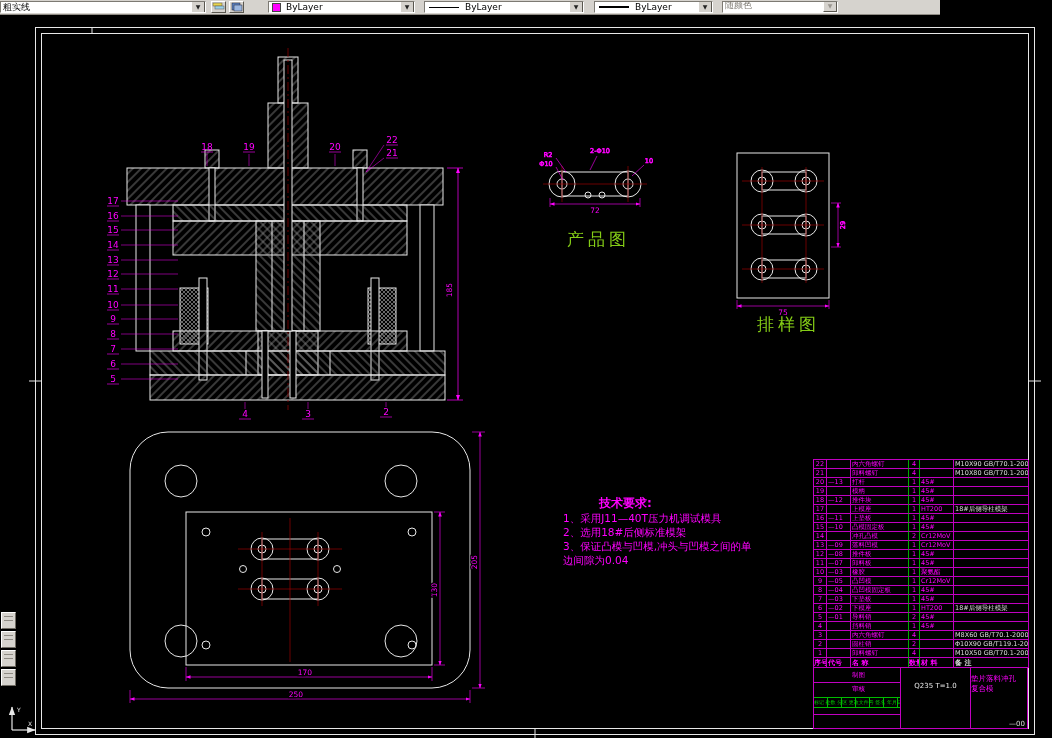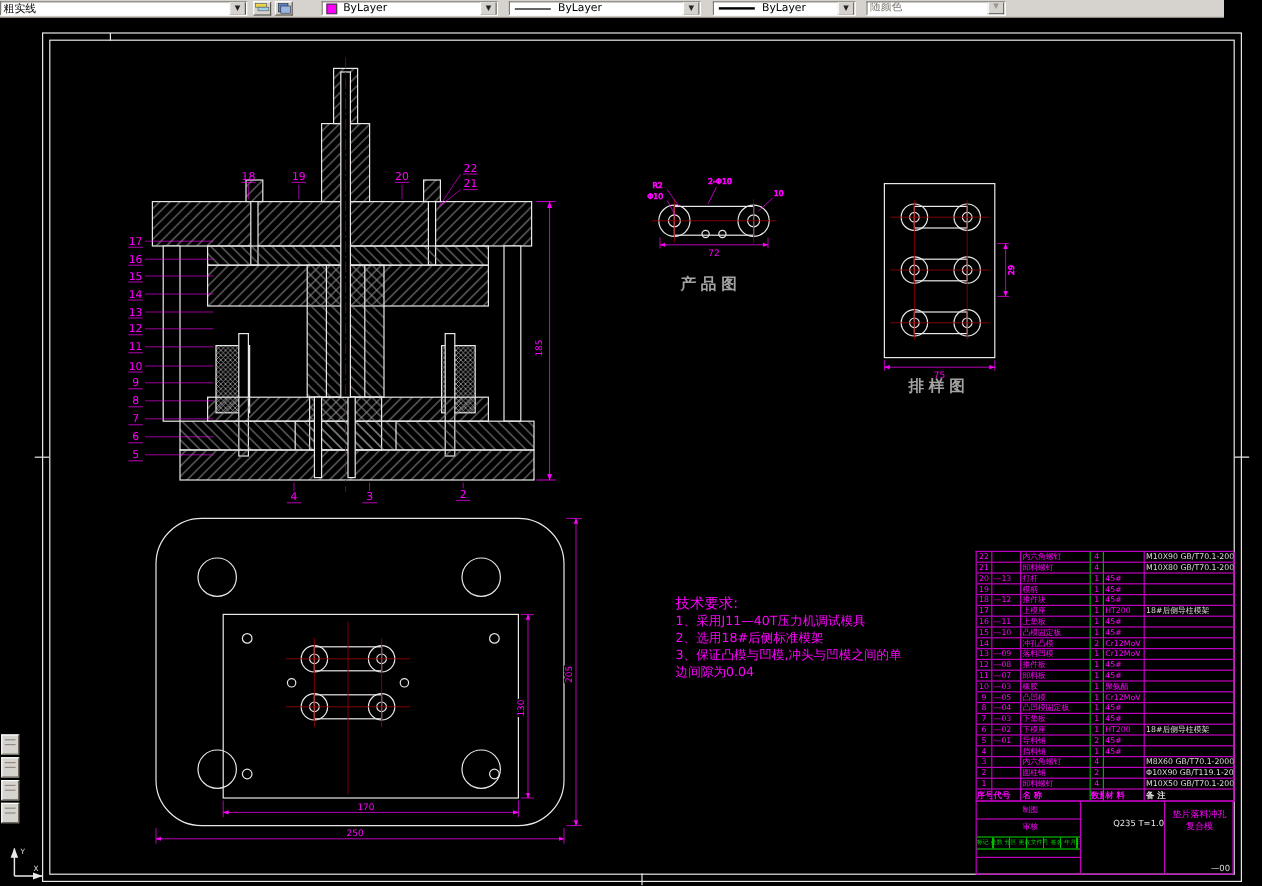--- a/index.html
+++ b/index.html
@@ -1,20 +1,20 @@
 <!DOCTYPE html>
 <html><head>
 <meta charset="utf-8">
 <style>
   html,body{margin:0;padding:0}
   body{width:1052px;height:738px;background:#000;position:relative;overflow:hidden;
        font-family:"DejaVu Sans",sans-serif;}
   
-  .toolbar{position:absolute;left:0;top:0;width:1020px;height:14px;background:#d6d3ce;
-           border-bottom:1px solid #8f8b84;z-index:20;}
+  .toolbar{position:absolute;left:0;top:0;width:900px;height:14px;background:#d6d3ce;
+           border-bottom:1px solid #8f8b84;z-index:20;padding-left:40px;}
   .combo{position:absolute;top:1px;height:12px;background:#fff;border:1px solid;
          border-color:#7d7a73 #fff #fff #7d7a73;display:flex;align-items:center;
          font-size:9px;color:#000;box-sizing:border-box;overflow:hidden;}
   .combo .txt{padding-left:2px;white-space:nowrap;overflow:hidden;flex:1;}
   .combo .arrow{width:12px;height:10px;background:#d6d3ce;border:1px solid;
                 border-color:#fff #5a574f #5a574f #fff;font-size:6px;line-height:9px;
                 text-align:center;color:#222;flex:none;}
   .swatch{width:7px;height:7px;background:#ff00ff;border:1px solid #444;margin:0 3px;flex:none;}
   .lsample{width:30px;height:0;border-top:1px solid #000;margin:0 4px;flex:none;}
   .lsample.thick{border-top:2px solid #000;}
@@ -22,23 +22,23 @@
         border-color:#fff #5a574f #5a574f #fff;box-sizing:border-box;}
   .tbtn svg{display:block}
   .disabled .txt{color:#7d7a73}
   .disabled .arrow{color:#9a968f}
   
   .chip{position:absolute;left:1px;width:15px;height:17px;background:#d6d3ce;border:1px solid;
         border-color:#fff #6f6b63 #6f6b63 #fff;box-sizing:border-box;z-index:15;}
   .chip i{display:block;margin:3px 2px;height:1px;background:#8f8b84;}
   
   .ovl{position:absolute;z-index:10;}
-  .viewlabel{color:#a3a3a3;font-size:13px;font-weight:bold;letter-spacing:4px;}
+  .viewlabel{color:#84cc16;font-size:17px;font-weight:normal;letter-spacing:4px;}
   .tech{color:#ff00ff;font-size:10.5px;line-height:14px;white-space:nowrap;}
-  .tech .t{font-size:12px;font-weight:normal;margin-bottom:1px;}
+  .tech .t{font-size:12px;font-weight:bold;margin-bottom:1px;margin-left:36px;}
   
   .bom{position:absolute;left:813px;top:459px;width:215px;z-index:10;
        border-left:1px solid #c000c0;border-top:1px solid #c000c0;
        font-size:6.5px;color:#ff00ff;box-sizing:border-box;}
   .bom-row{display:flex;height:9px;line-height:8px;}
   .bom-row.hdr{height:10px;line-height:10px;font-size:7px;font-weight:bold;}
   .bom-cell{border-right:1px solid #c000c0;border-bottom:1px solid #c000c0;box-sizing:border-box;
             overflow:hidden;white-space:nowrap;padding-left:1px;flex:none;}
   .c1{width:13px;text-align:center;padding-left:0;}
   .c2{width:24px;}
@@ -49,22 +49,22 @@
   
   .tb{position:absolute;left:813px;top:667px;width:215px;height:62px;z-index:10;
       border:1px solid #c000c0;box-sizing:border-box;font-size:6.5px;color:#ff00ff;}
   .tb .v{position:absolute;top:0;bottom:0;border-left:1px solid #c000c0;}
   .tb .hl{position:absolute;left:0;width:86px;border-top:1px solid #c000c0;}
   .tb .lab{position:absolute;font-size:6.5px;padding-left:36px;}
   .tb .green{position:absolute;left:0;top:29px;width:86px;height:9px;
              border-top:1px solid #00bb00;border-bottom:1px solid #00bb00;
              color:#00cc00;font-size:5px;line-height:8px;overflow:hidden;white-space:nowrap;
              background:repeating-linear-gradient(90deg,transparent 0,transparent 13px,#00bb00 13px,#00bb00 14px);}
-  .tb .mat{position:absolute;left:87px;top:14px;width:69px;text-align:right;color:#e8e8e8;font-size:7px;}
-  .tb .title{position:absolute;left:157px;top:6px;width:57px;text-align:center;
+  .tb .mat{position:absolute;left:87px;top:14px;width:69px;text-align:center;color:#e8e8e8;font-size:7px;}
+  .tb .title{position:absolute;left:157px;top:6px;width:57px;text-align:left;
              color:#ff00ff;font-size:7.5px;line-height:10px;}
   .tb .dno{position:absolute;right:2px;bottom:0;color:#dcdcdc;font-size:7px;}
   
   #cadwrap{position:absolute;left:0;top:0;width:1052px;height:738px;z-index:1;}
   text.callout{font-size:9px;fill:#ff00ff;font-family:"DejaVu Sans",sans-serif;}
   text.dimtxt{font-size:7.5px;fill:#ff00ff;font-family:"DejaVu Sans",sans-serif;
               paint-order:stroke;stroke:#000;stroke-width:2.5px;}
   text.dimsm{font-size:6.5px;fill:#ff00ff;font-family:"DejaVu Sans",sans-serif;}
 </style>
 </head>

